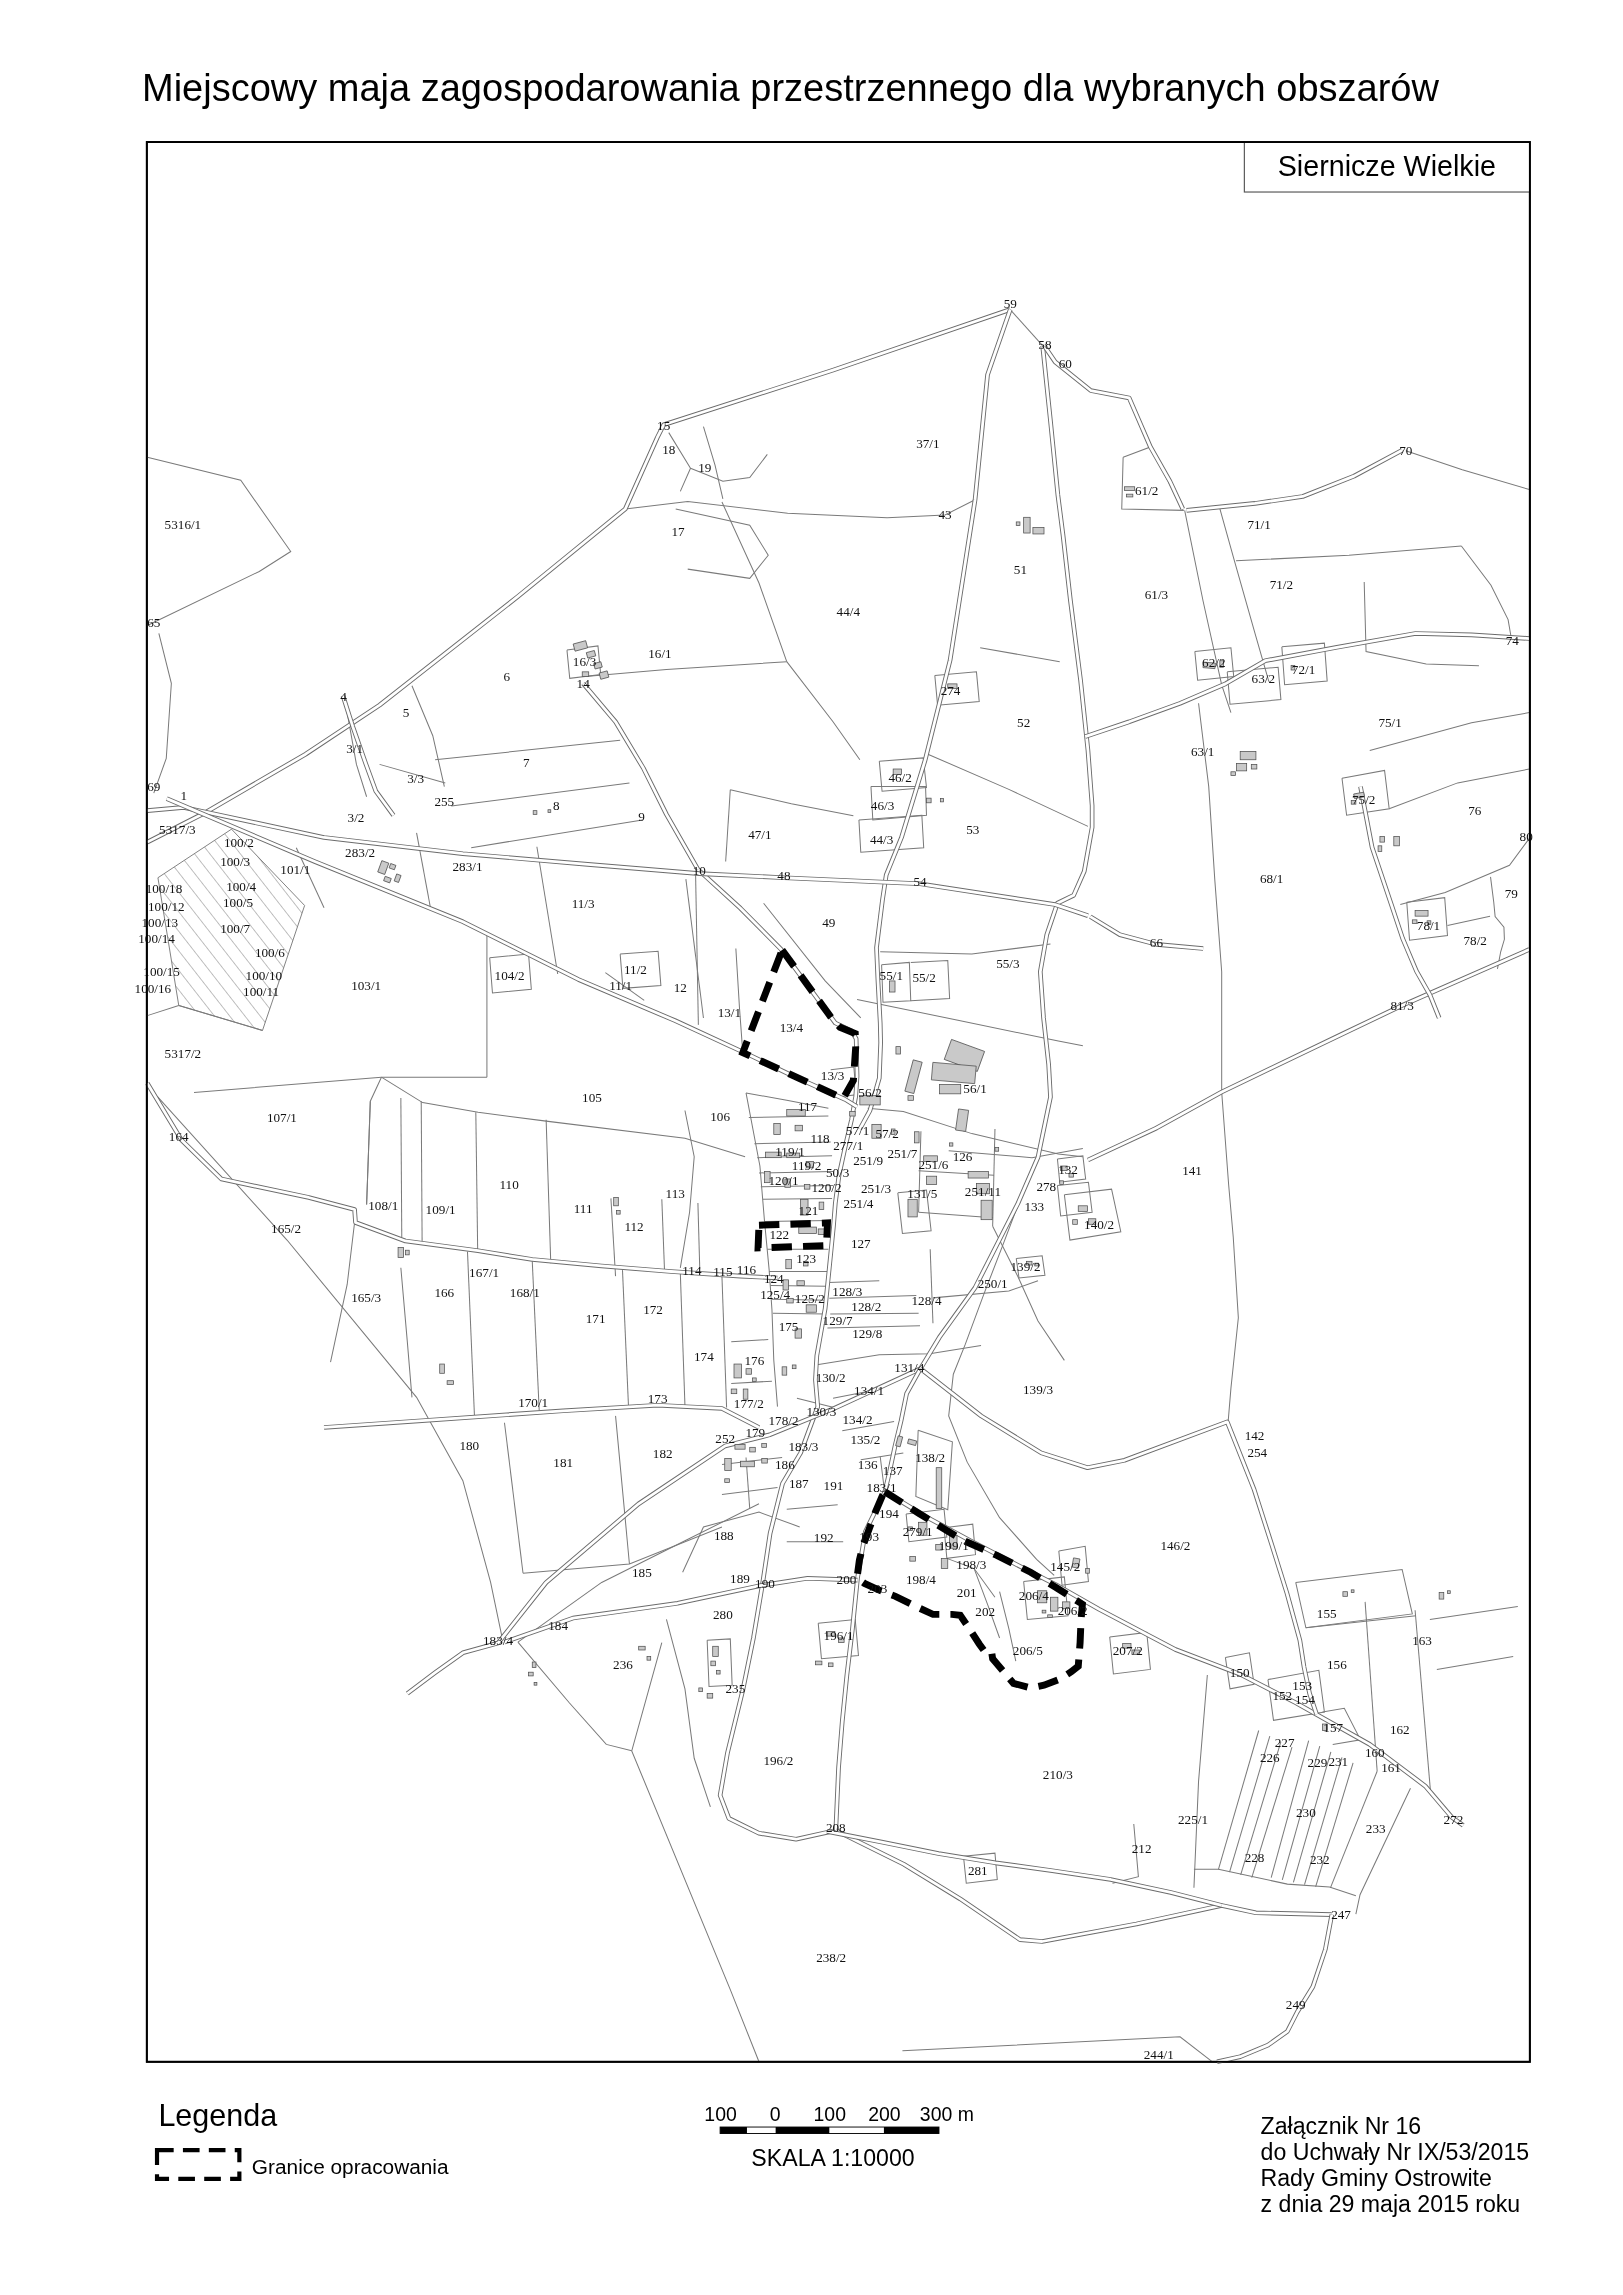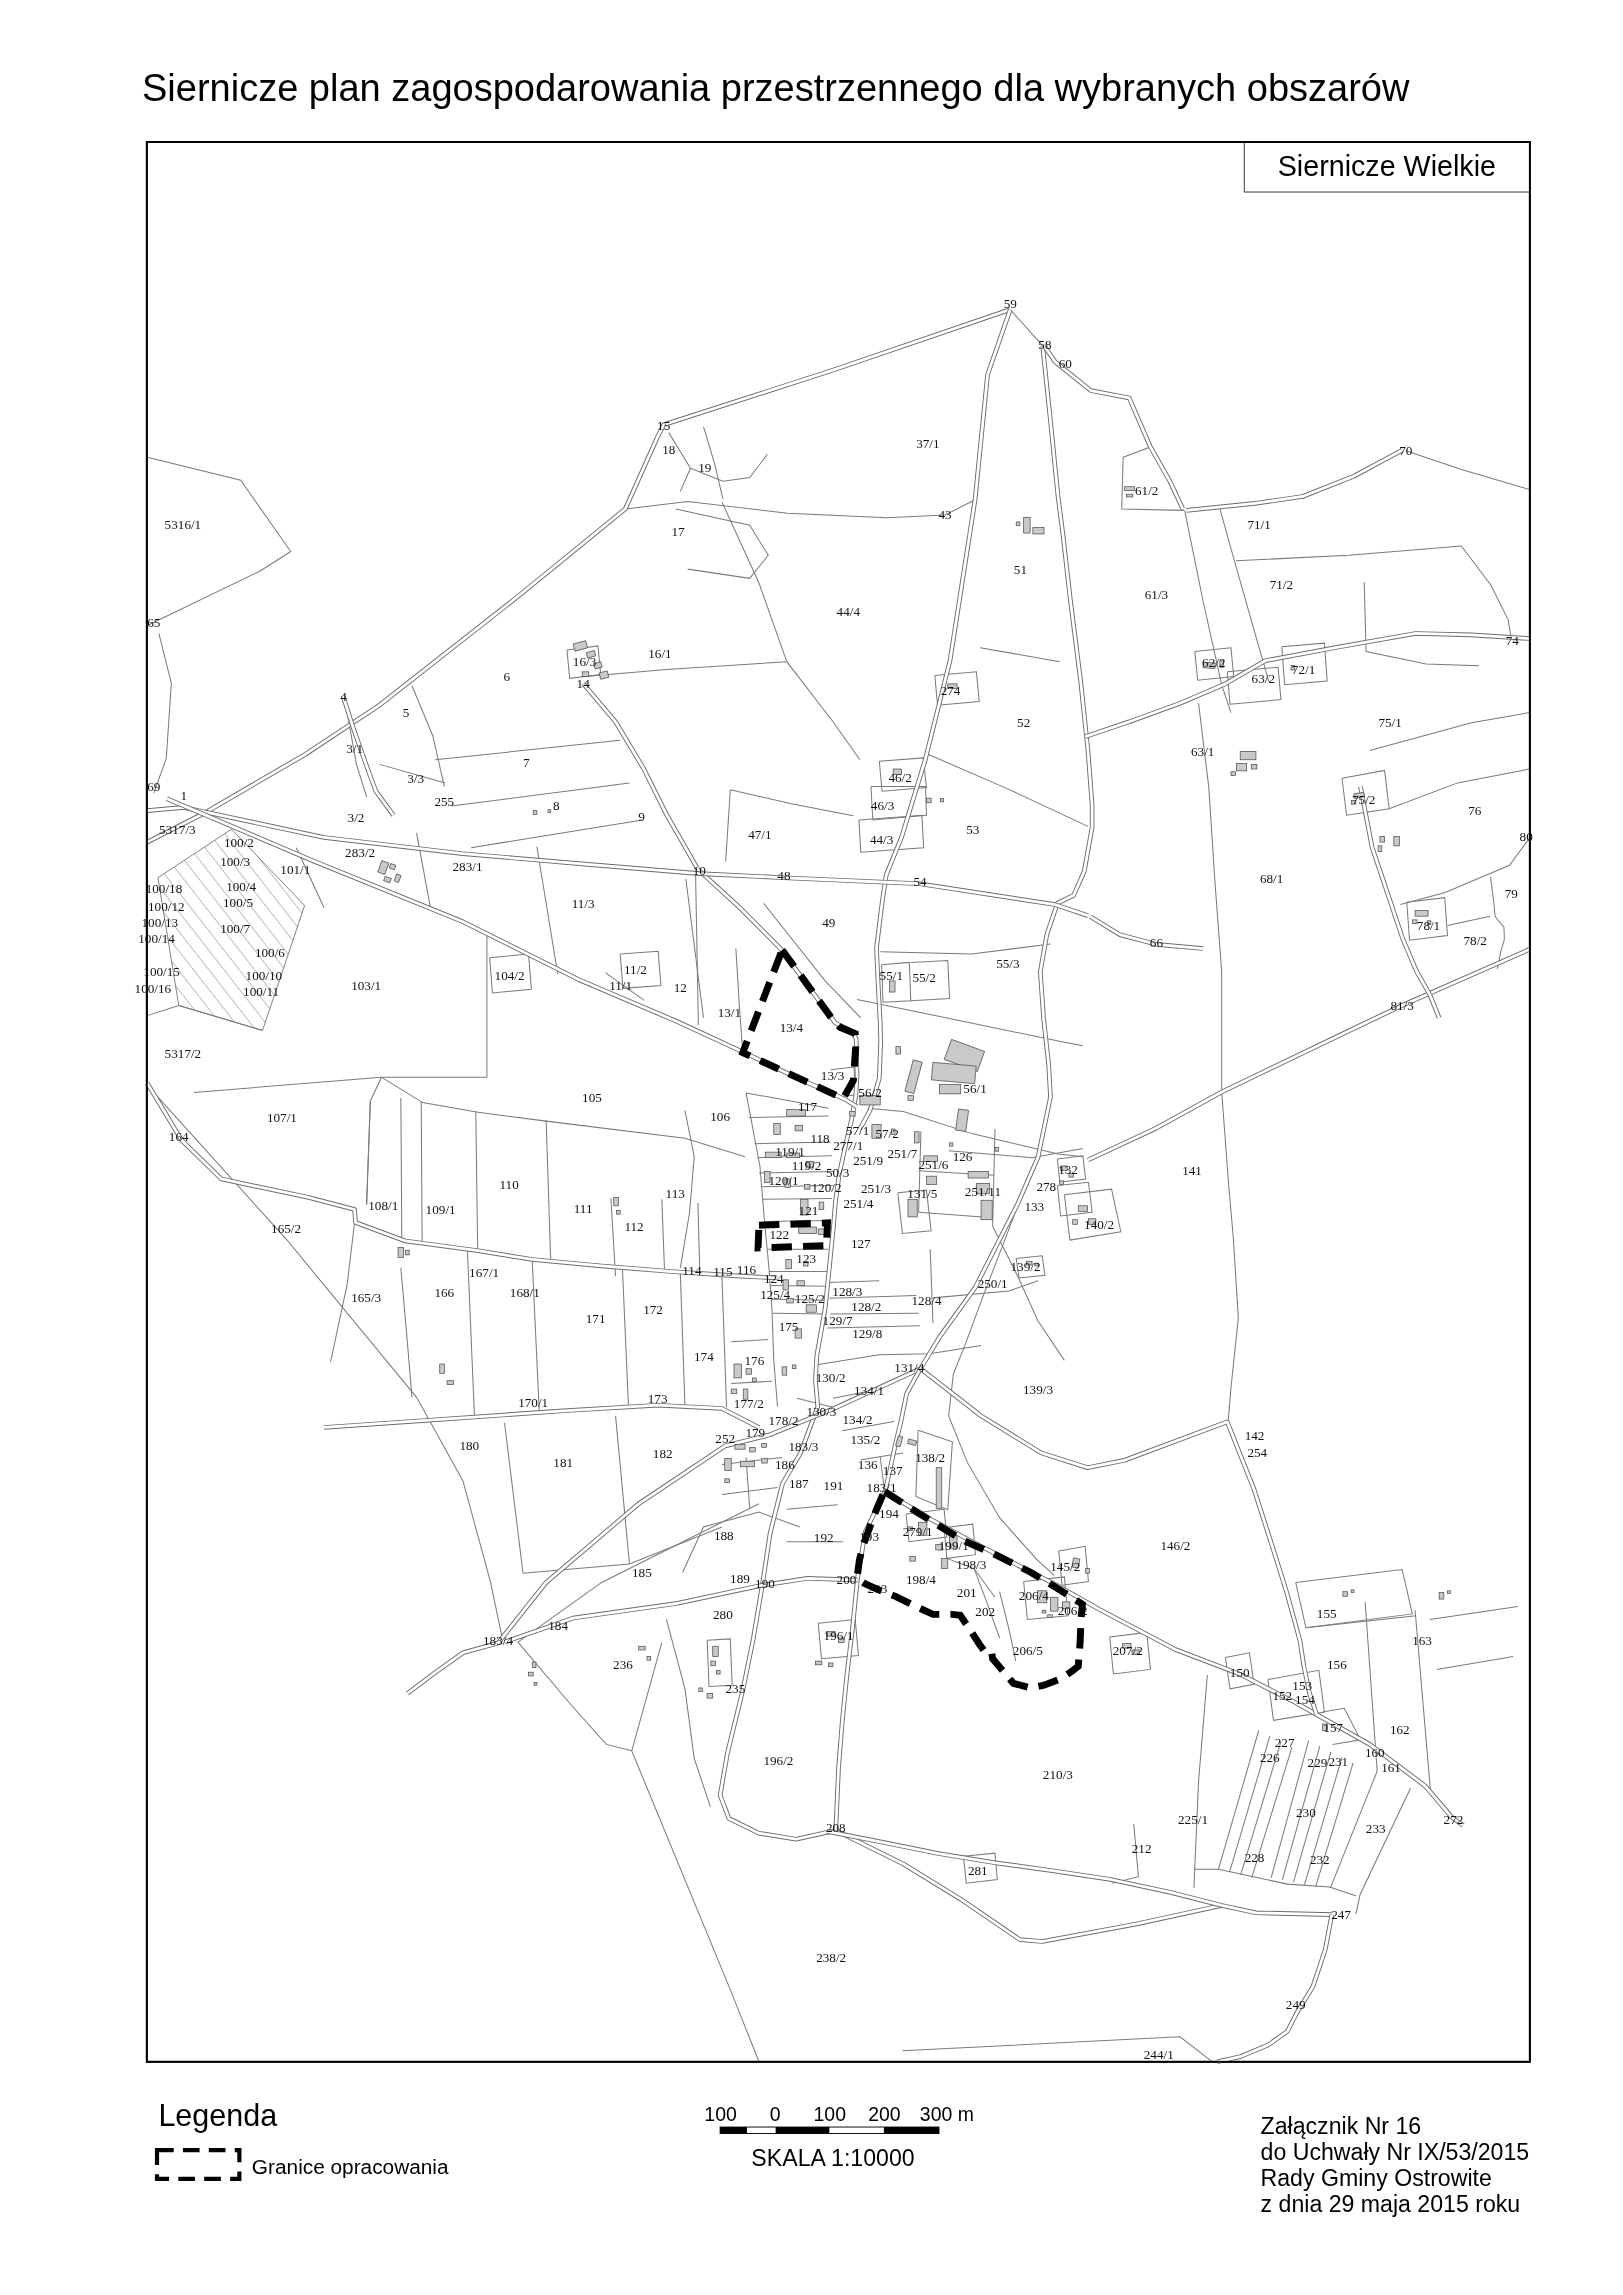--- a/index.html
+++ b/index.html
@@ -1,20 +1,20 @@
 <!DOCTYPE html>
 <html style="font-size:7.4px"><head><meta charset="utf-8">
 <style>
 html,body{margin:0;padding:0;background:#fff;width:1623px;height:2295px;overflow:hidden}
 #page{position:relative;width:1623px;height:2295px;background:#fff}
 #title{position:absolute;left:142px;top:67px;font-family:"Liberation Sans",sans-serif;font-size:38px;color:#000;white-space:nowrap}
 </style></head>
 <body>
 <div id="page">
-<div id="title">Siernicze plan zagospodarowania przestrzennego dla wybranych obszarów</div>
+<div id="title">Miejscowy maja zagospodarowania przestrzennego dla wybranych obszarów</div>
 <svg width="1623" height="2295" viewBox="0 0 3507 4960" style="position:absolute;top:0;left:0">
 <rect x="317" y="307" width="2989" height="4149" fill="white" stroke="#000" stroke-width="4"></rect>
 <defs>
         <pattern id="hatch" width="26" height="26" patternUnits="userSpaceOnUse" patternTransform="rotate(-38)">
           <rect width="26" height="26" fill="white"></rect>
           <line x1="0" y1="0" x2="0" y2="26" stroke="#777" stroke-width="2"></line>
         </pattern>
       </defs>
 <polygon points="500,1792 658,1957 619,2073 567,2227 386,2173 341,1897" fill="url(#hatch)" stroke="#777" stroke-width="2"></polygon>
 <polyline points="318,988 520,1038 628,1192 560,1235 318,1352" fill="none" stroke="#7a7a7a" stroke-width="2.2"></polyline>

